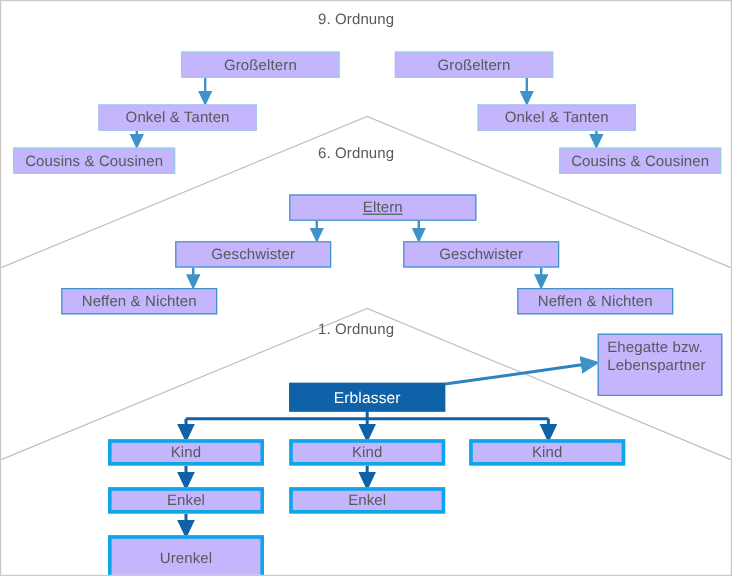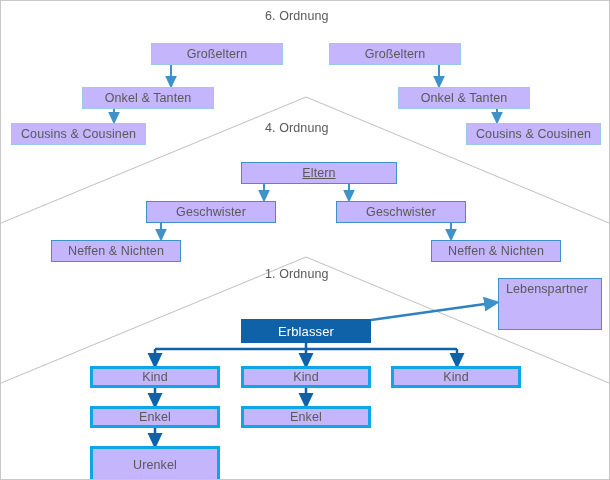--- a/index.html
+++ b/index.html
@@ -114,40 +114,41 @@
     <line x1="154" y1="348" x2="154" y2="360" stroke="#0f62a8" stroke-width="2.5" marker-end="url(#ah-dark)"></line>
     <line x1="305" y1="348" x2="305" y2="360" stroke="#0f62a8" stroke-width="2.5" marker-end="url(#ah-dark)"></line>
     <line x1="456" y1="348" x2="456" y2="360" stroke="#0f62a8" stroke-width="2.5" marker-end="url(#ah-dark)"></line>
 
     <line x1="154" y1="387" x2="154" y2="400" stroke="#0f62a8" stroke-width="2.5" marker-end="url(#ah-dark)"></line>
     <line x1="305" y1="387" x2="305" y2="400" stroke="#0f62a8" stroke-width="2.5" marker-end="url(#ah-dark)"></line>
 
     <line x1="154" y1="427" x2="154" y2="440" stroke="#0f62a8" stroke-width="2.5" marker-end="url(#ah-dark)"></line>
   </svg>
 
-  <div class="ord-label" style="left:264px; top:8px;">6. Ordnung</div>
-  <div class="ord-label" style="left:264px; top:120px;">4. Ordnung</div>
+  <div class="ord-label" style="left:264px; top:8px;">9. Ordnung</div>
+  <div class="ord-label" style="left:264px; top:120px;">6. Ordnung</div>
   <div class="ord-label" style="left:264px; top:266px;">1. Ordnung</div>
 
   <div class="node ord3" style="left:150px; top:42px; width:132px; height:22px;">Großeltern</div>
   <div class="node ord3" style="left:328px; top:42px; width:132px; height:22px;">Großeltern</div>
   <div class="node ord3" style="left:81px; top:86px; width:132px; height:22px;">Onkel &amp; Tanten</div>
   <div class="node ord3" style="left:397px; top:86px; width:132px; height:22px;">Onkel &amp; Tanten</div>
   <div class="node ord3" style="left:10px; top:122px; width:135px; height:22px;">Cousins &amp; Cousinen</div>
   <div class="node ord3" style="left:465px; top:122px; width:135px; height:22px;">Cousins &amp; Cousinen</div>
 
   <div class="node ord2" style="left:240px; top:161px; width:156px; height:22px;text-decoration:underline;">Eltern</div>
   <div class="node ord2" style="left:145px; top:200px; width:130px; height:22px;">Geschwister</div>
   <div class="node ord2" style="left:335px; top:200px; width:130px; height:22px;">Geschwister</div>
   <div class="node ord2" style="left:50px; top:239px; width:130px; height:22px;">Neffen &amp; Nichten</div>
   <div class="node ord2" style="left:430px; top:239px; width:130px; height:22px;">Neffen &amp; Nichten</div>
 
   <div class="node decedent" style="left:240px; top:306px; width:130px; height:24px;">Erblasser</div>
 
   <div class="node spouse" style="left:497px; top:277px; width:104px; height:52px;">
+    <div>Ehegatte bzw.</div>
     <div>Lebenspartner</div>
   </div>
 
   <div class="node ord1" style="left:89px; top:365px; width:130px; height:22px;">Kind</div>
   <div class="node ord1" style="left:240px; top:365px; width:130px; height:22px;">Kind</div>
   <div class="node ord1" style="left:390px; top:365px; width:130px; height:22px;">Kind</div>
   <div class="node ord1" style="left:89px; top:405px; width:130px; height:22px;">Enkel</div>
   <div class="node ord1" style="left:240px; top:405px; width:130px; height:22px;">Enkel</div>
   <div class="node ord1" style="left:89px; top:445px; width:130px; height:38px;">Urenkel</div>
 

